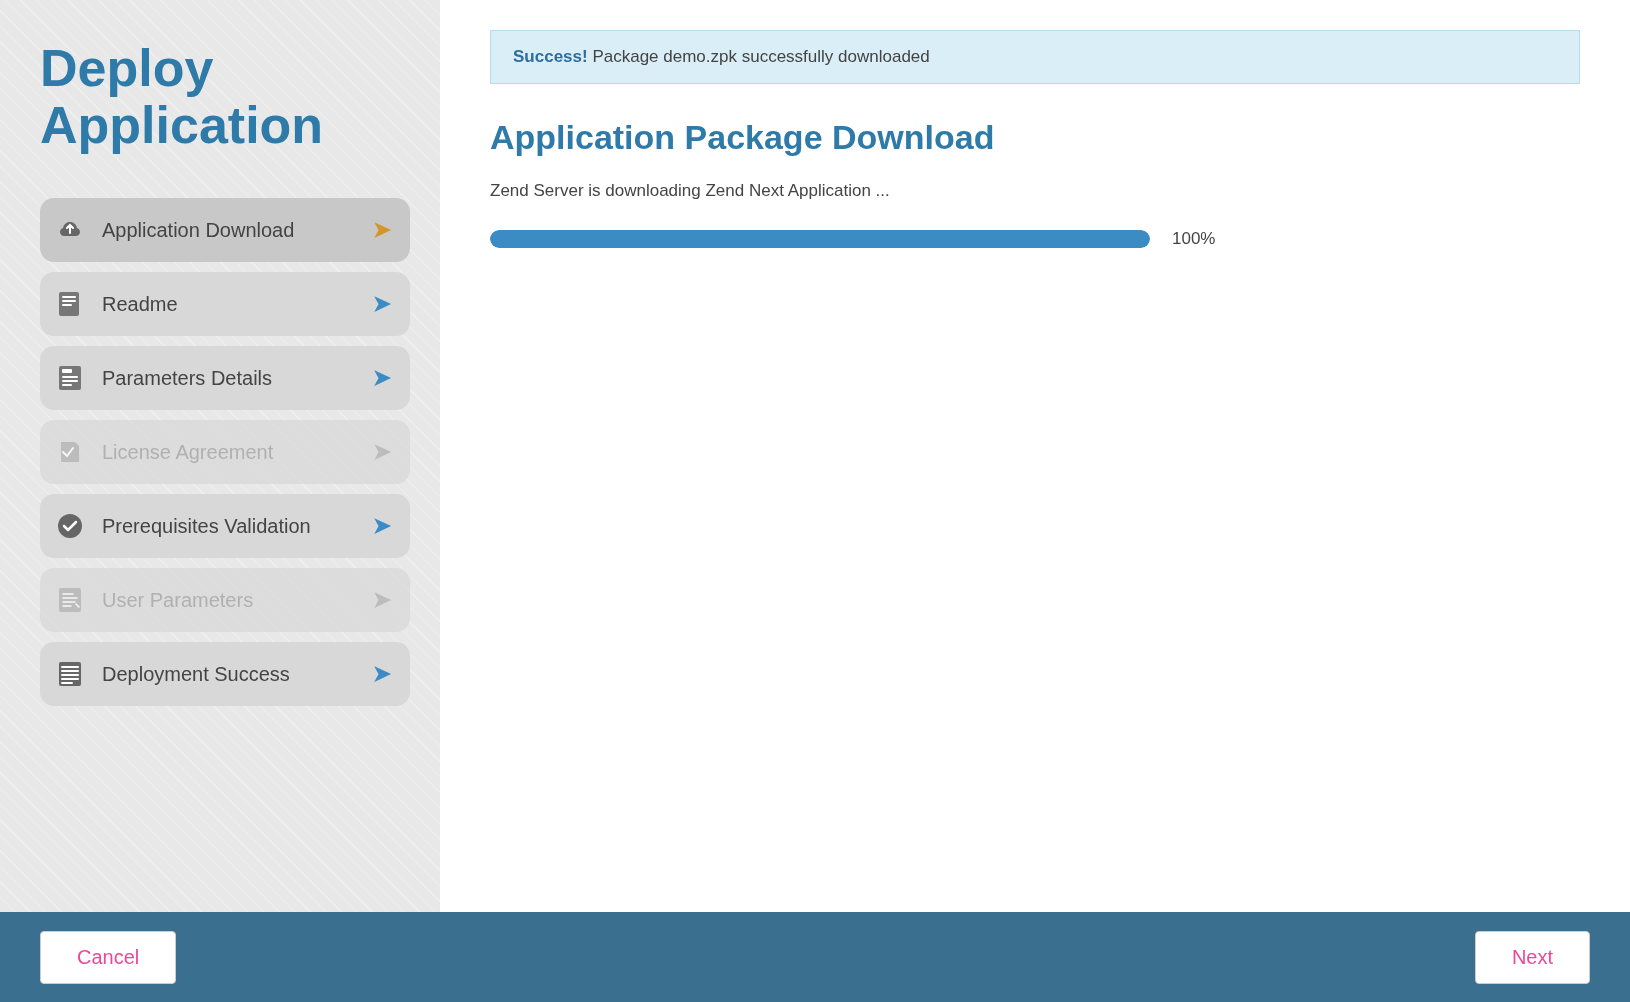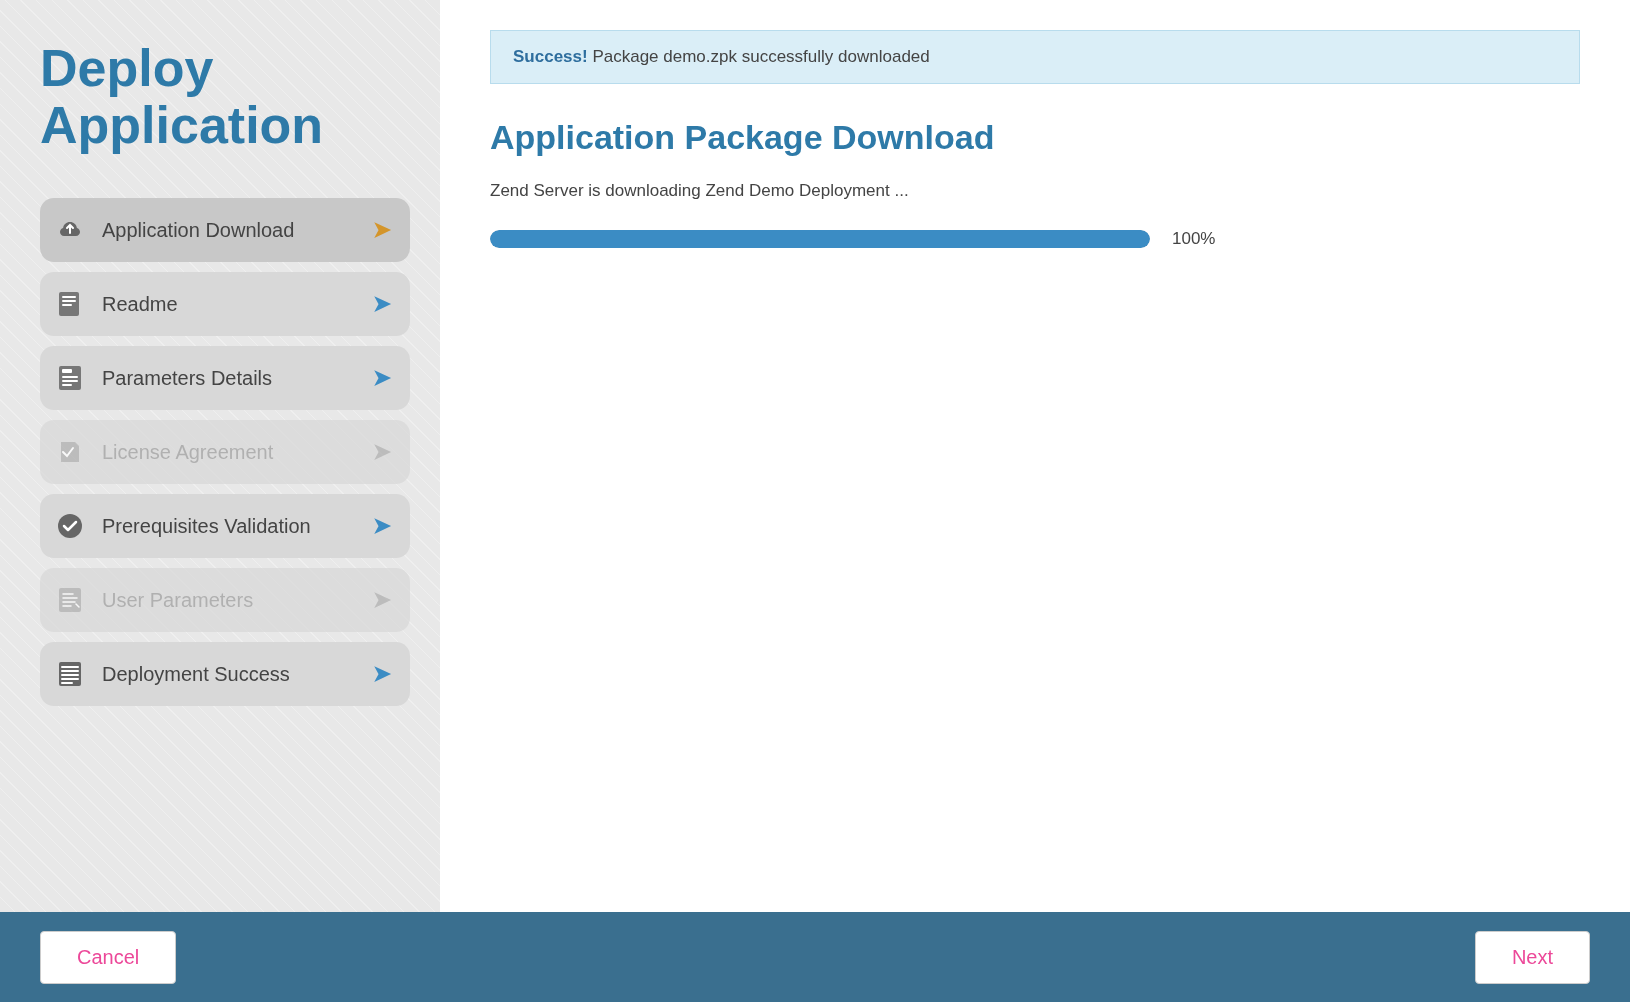--- a/index.html
+++ b/index.html
@@ -300,21 +300,21 @@
   <div class="content-area">
 
     <div class="success-banner">
       <strong>Success!</strong>
       <span> Package demo.zpk successfully downloaded</span>
     </div>
 
     <div class="content-title">Application Package Download</div>
 
 
-    <p class="download-status">Zend Server is downloading Zend Demo Deployment ...</p>
+    <p class="download-status">Zend Server is downloading Zend Next Application ...</p>
 
     <div class="progress-container">
       <div class="progress-bar-bg">
         <div class="progress-bar-fill" style="width: 100%;"></div>
       </div>
       <span class="progress-pct">100%</span>
     </div>
 
   </div>
 </div>

